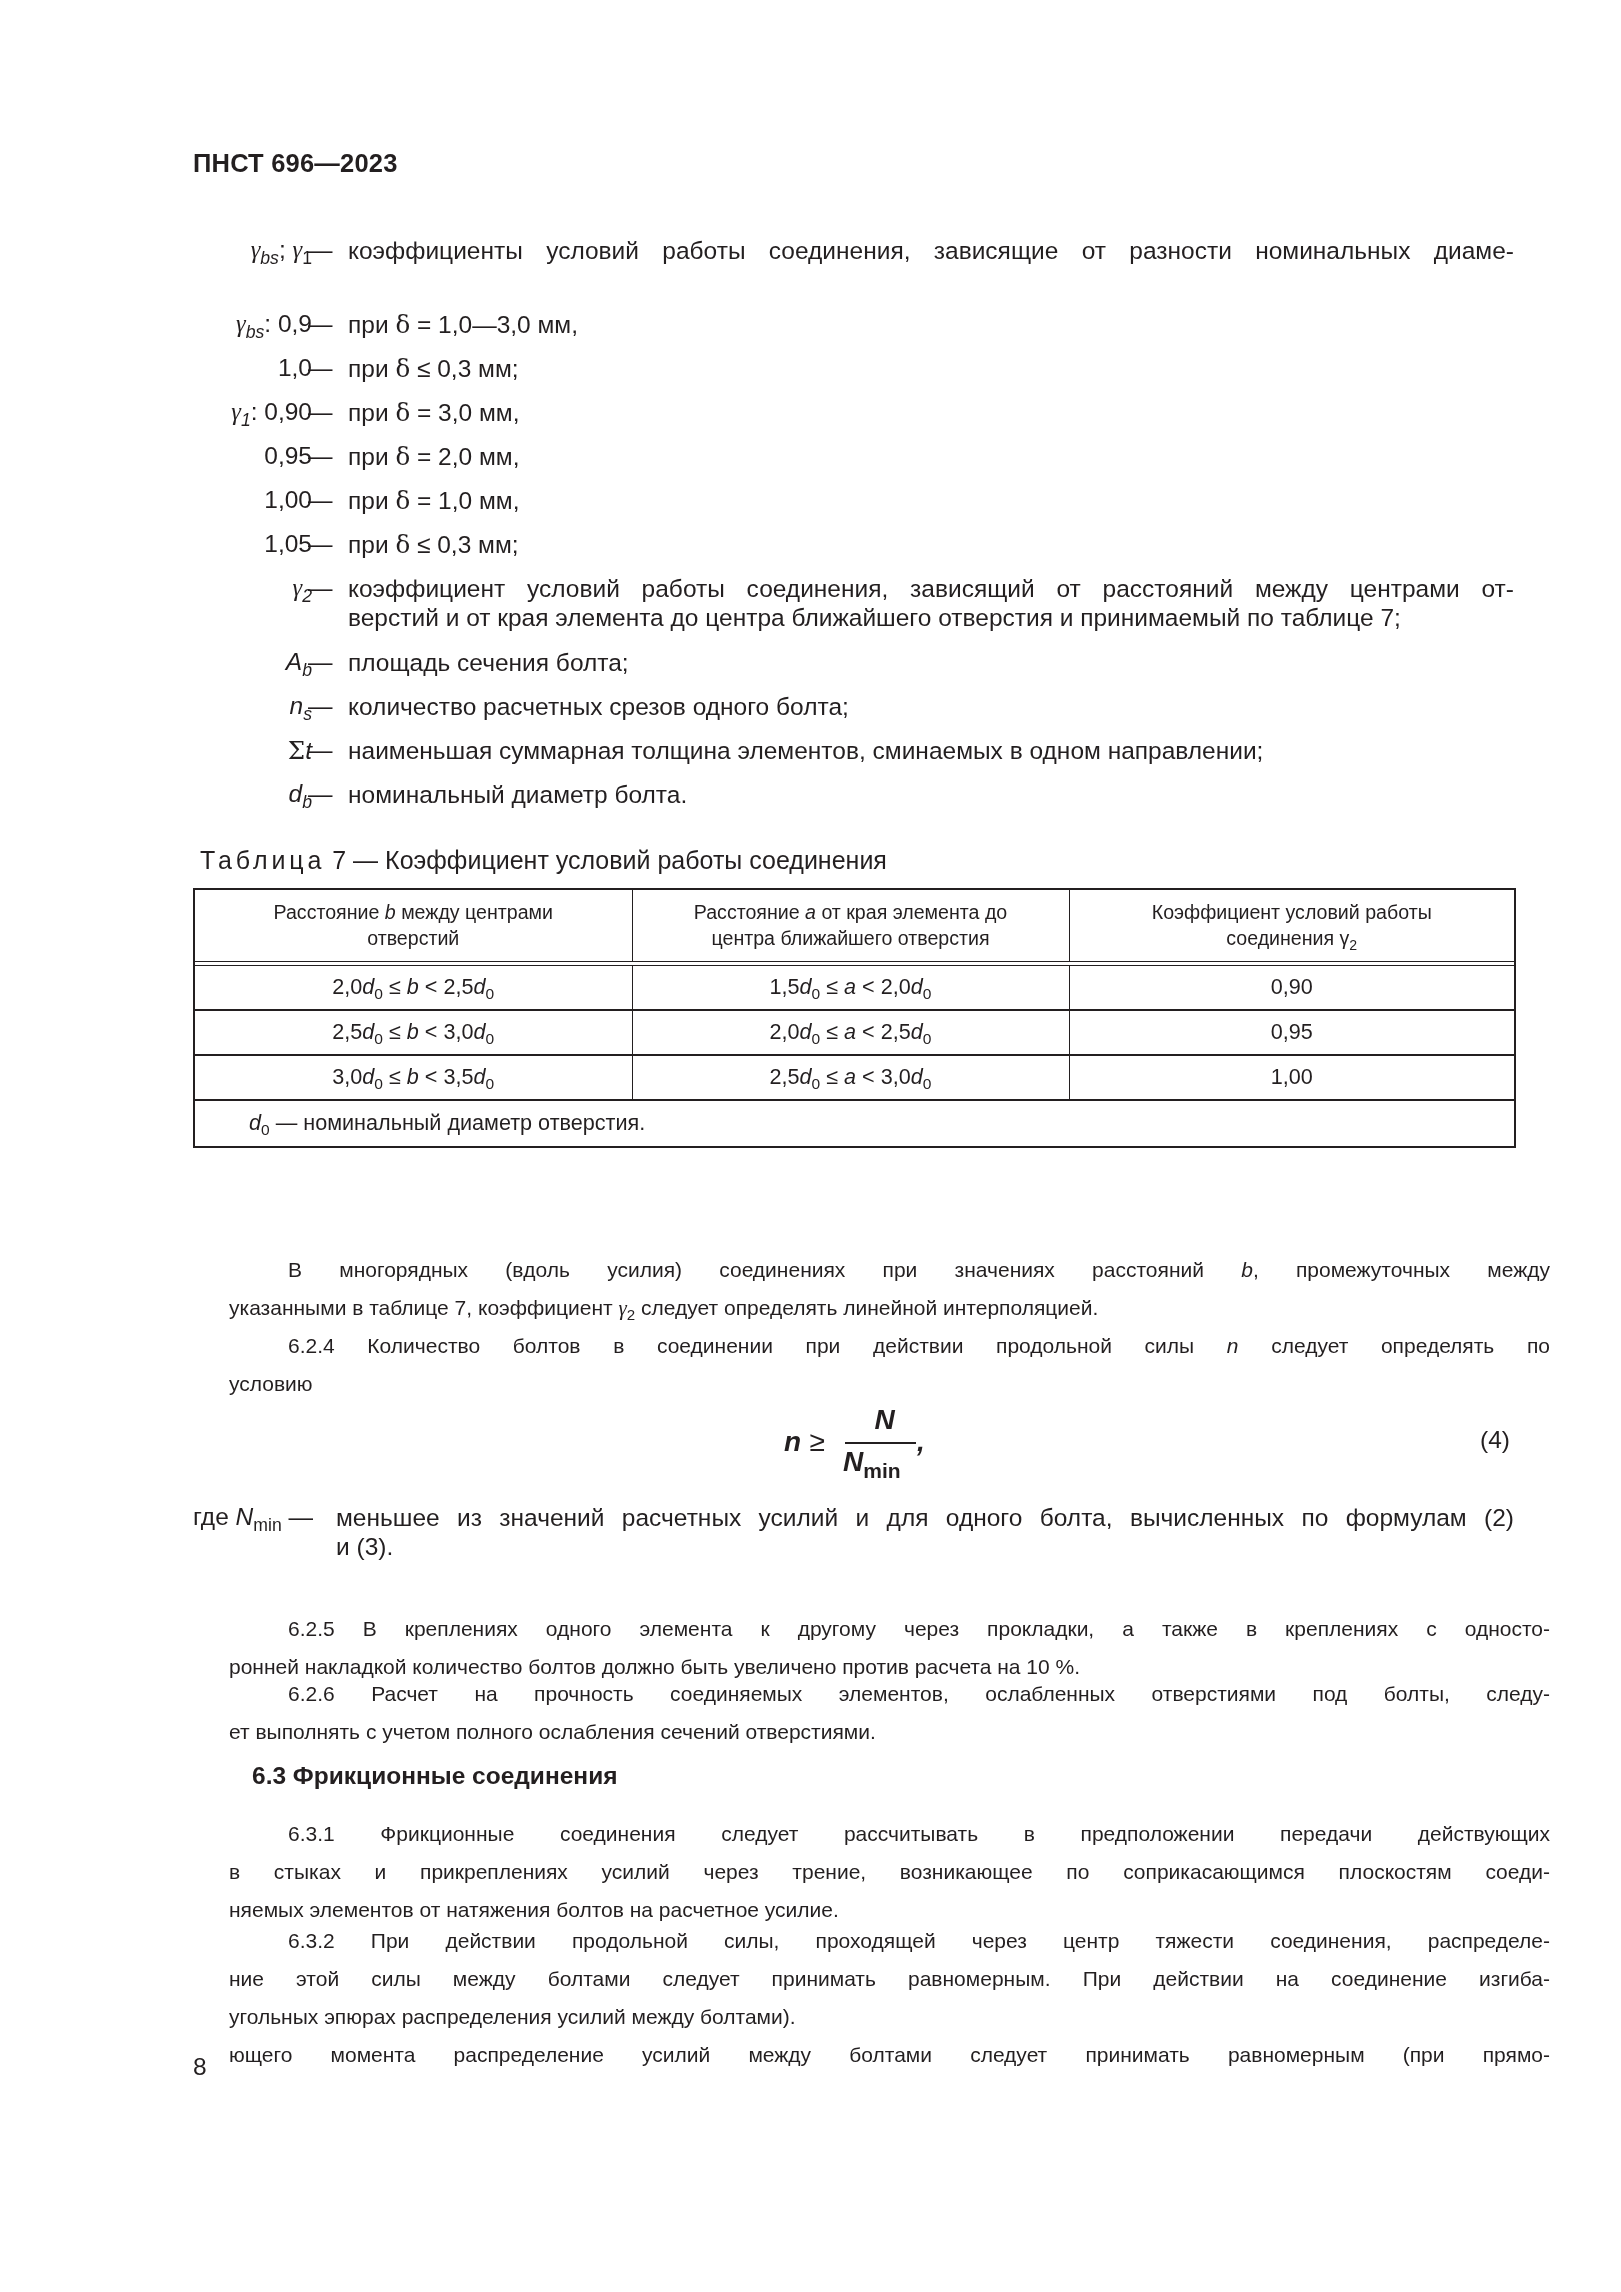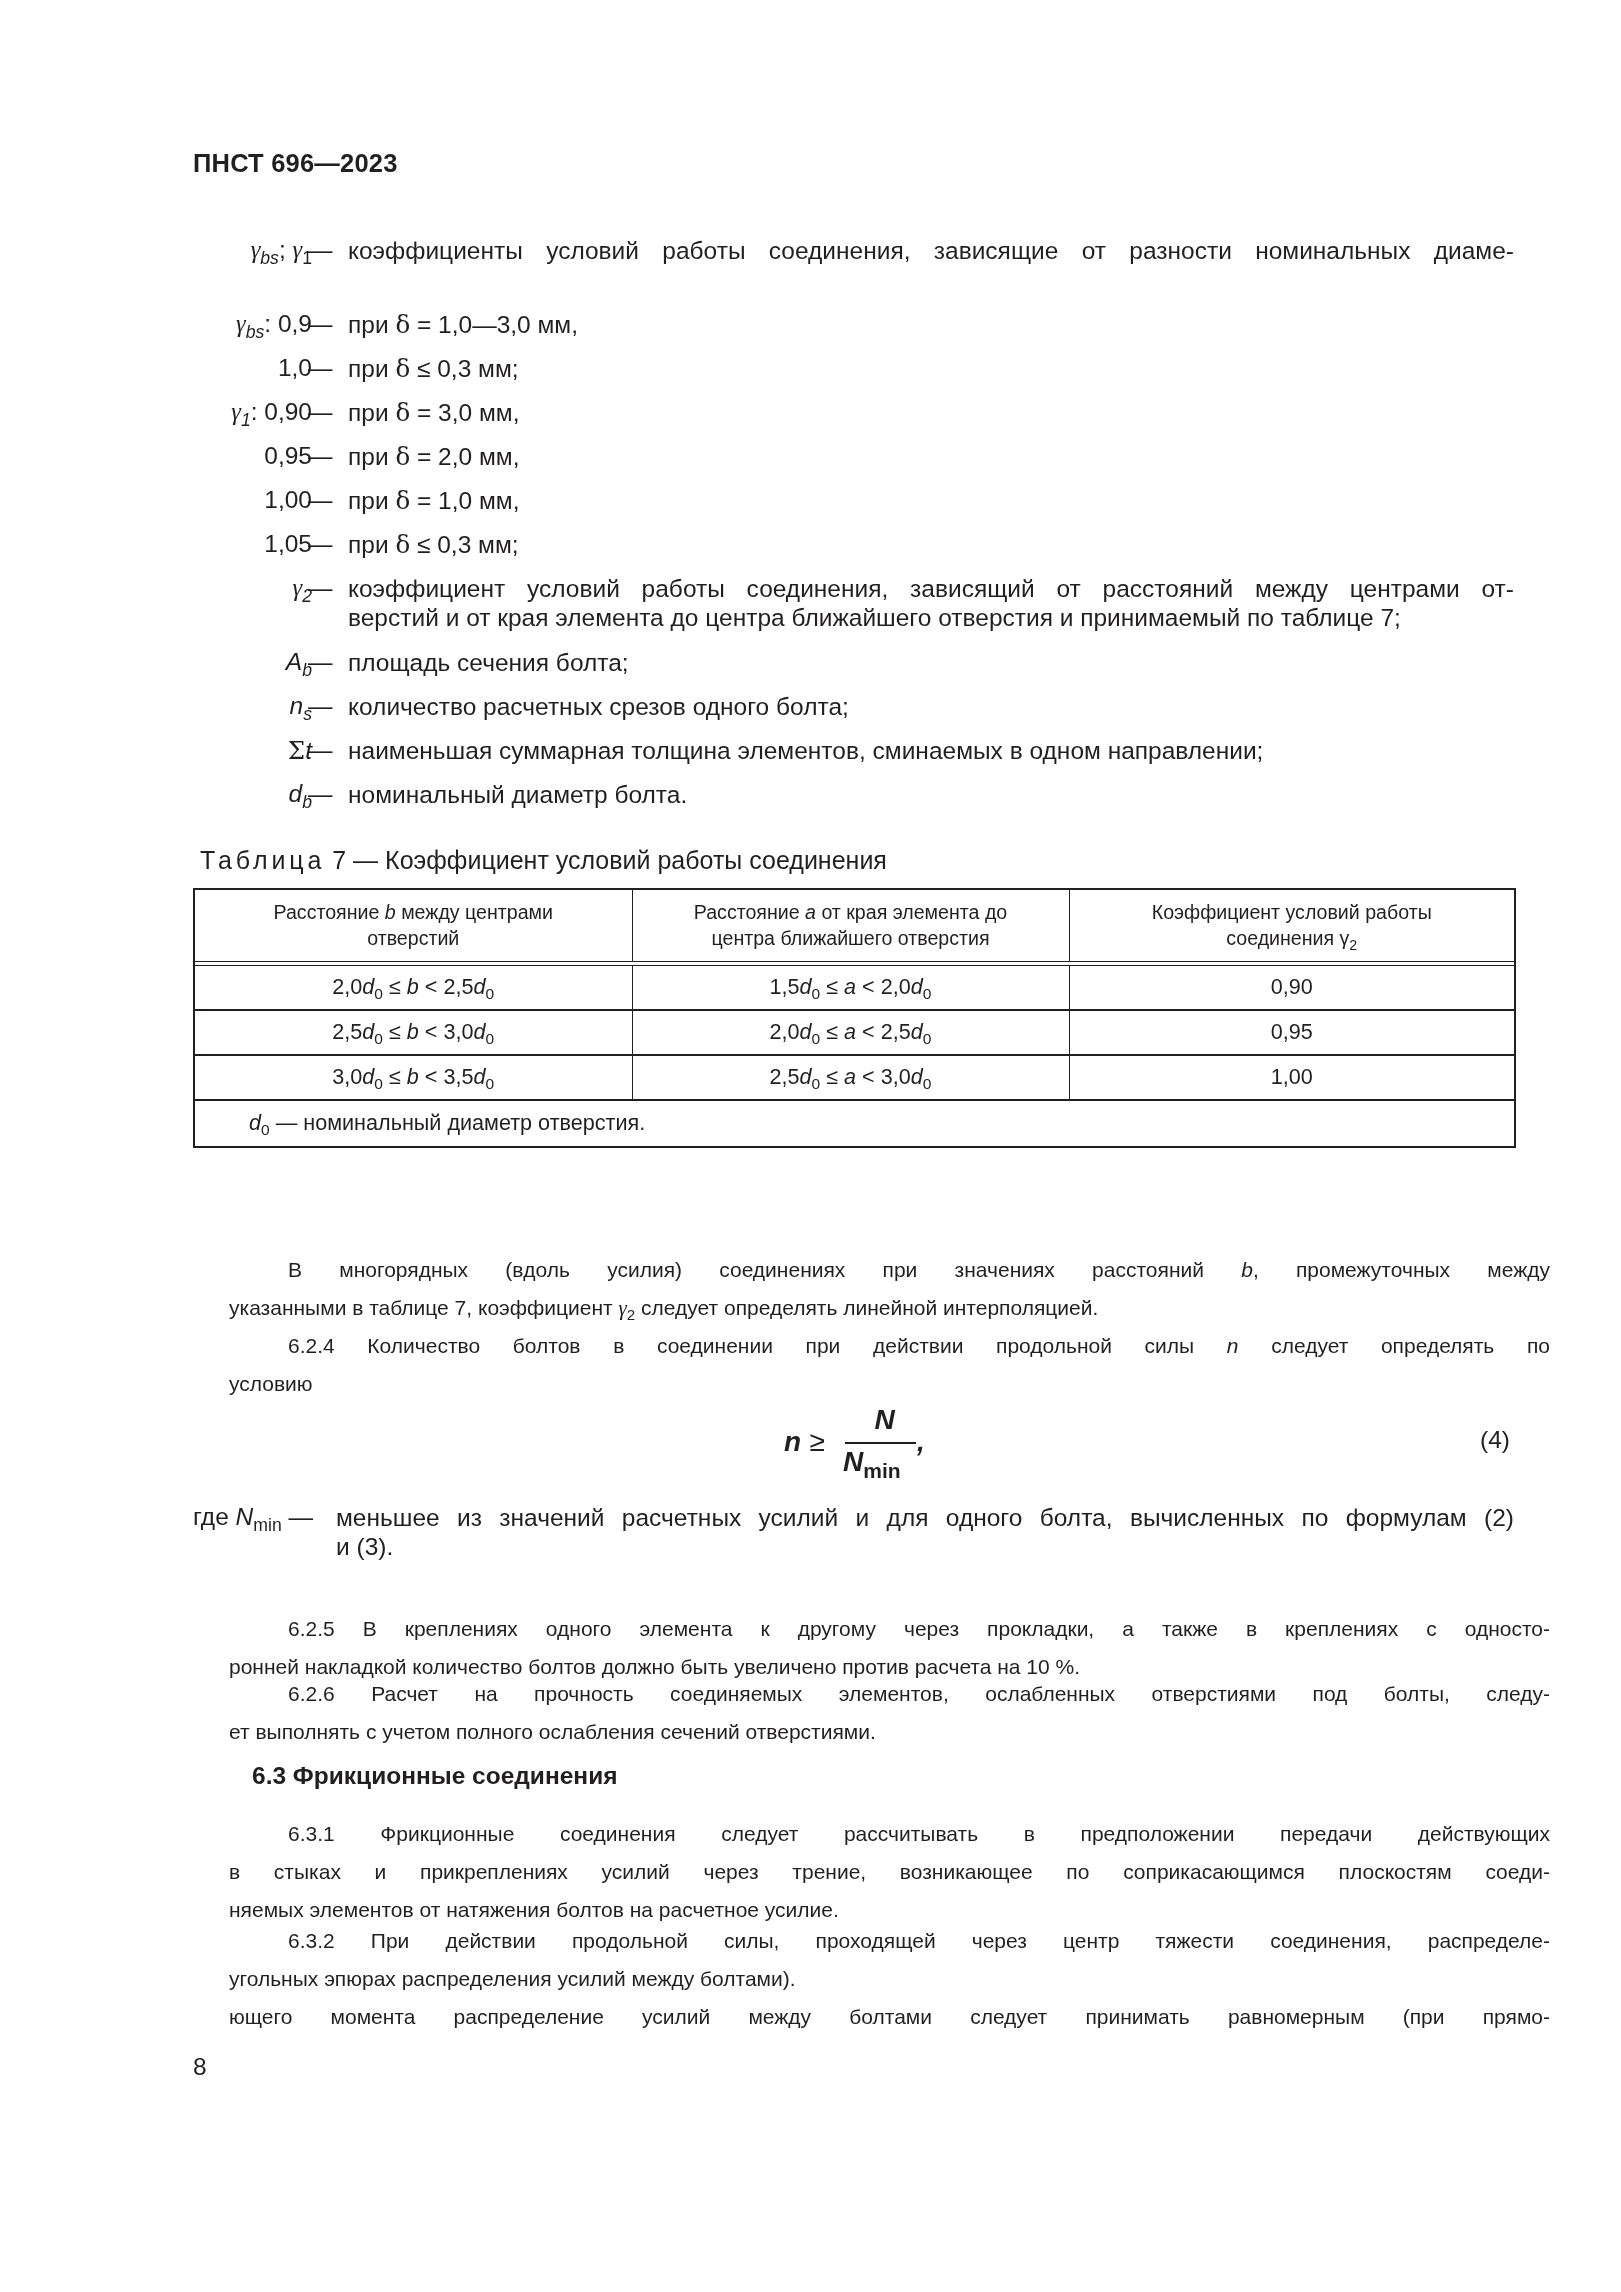--- a/index.html
+++ b/index.html
@@ -253,18 +253,19 @@
 <div class="abs h63">6.3  Фрикционные соединения</div>
 
 <div class="para" style="top:1815px;">
   <span class="l"><span class="ind"></span><span>6.3.1  Фрикционные соединения следует рассчитывать в предположении передачи действующих</span></span>
   <span class="l">в стыках и прикреплениях усилий через трение, возникающее по соприкасающимся плоскостям соеди-</span>
   <span class="l last">няемых элементов от натяжения болтов на расчетное усилие.</span>
 </div>
 
 <div class="para" style="top:1922px;">
   <span class="l"><span class="ind"></span><span>6.3.2  При действии продольной силы, проходящей через центр тяжести соединения, распределе-</span></span>
+  <span class="l">ние этой силы между болтами следует принимать равномерным. При действии на соединение изгиба-</span>
   <span class="l last">угольных эпюрах распределения усилий между болтами).</span>
   <span class="l">ющего момента распределение усилий между болтами следует принимать равномерным (при прямо-</span>
 </div>
 
 <div class="abs pagenum">8</div>
 
 
 </body></html>

